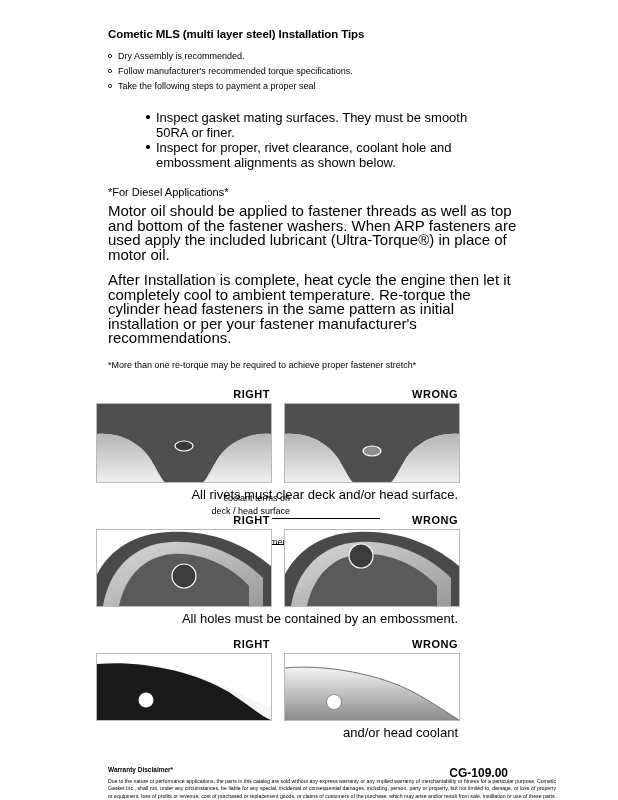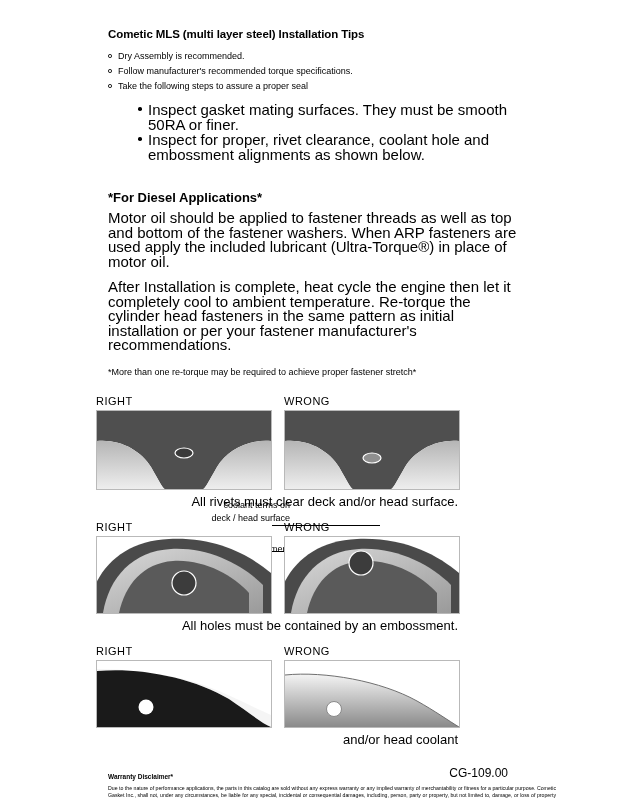--- a/index.html
+++ b/index.html
@@ -46,43 +46,43 @@
     left: 0;
     top: 5px;
     width: 3.5px;
     height: 3.5px;
     border: 1px solid #000;
     border-radius: 50%;
     box-sizing: border-box;
   }
   ul.subbullets {
     list-style: none;
-    margin: 8px;
+    margin: 16px;
     padding: 0 0 0 12px;
-    font-size: 15px;
+    font-size: 13px;
     line-height: 15px;
   }
   ul.subbullets > li {
     position: relative;
     padding-left: 10px;
   }
   ul.subbullets > li .dot {
     position: absolute;
     left: 0;
     top: 5px;
     width: 3.5px;
     height: 3.5px;
     background: #000;
     border-radius: 50%;
   }
 
   h2.section {
-    font-size: 13px;
-    font-weight: bold;
-    margin: 28px 0 6px 72px;
+    font-size: 11px;
+    font-weight: normal;
+    margin: 16px 0 6px 72px;
   }
   p.body {
     font-size: 15px;
     line-height: 14.5px;
     margin: 0 0 11px 72px;
     max-width: 430px;
   }
   p.note {
     font-size: 9px;
     line-height: 14.5px;
@@ -96,23 +96,23 @@
   }
   .fig-row {
     display: flex;
     justify-content: center;
     gap: 14px;
   }
   .fig-col {
     width: 174px;
   }
   .fig-label {
-    text-align: left;
+    text-align: right;
     font-size: 11px;
-    font-weight: normal;
+    font-weight: bold;
     letter-spacing: 0.5px;
     margin-bottom: 3px;
   }
   .fig-box {
     width: 174px;
     height: 78px;
     border: 1px solid #b9b9b9;
     position: relative;
     overflow: hidden;
     background: #ffffff;
@@ -164,34 +164,34 @@
     line-height: 7.4px;
     margin: 0 0 7px 0;
     text-align: justify;
   }
 
   .docnum {
     position: absolute;
     right: 46px;
     bottom: 20px;
     font-size: 12px;
-    font-weight: normal;
+    font-weight: bold;
   }
 </style>
 </head>
 <body>
 
 <div class="page">
 
   <h1 class="title">Cometic MLS (multi layer steel) Installation Tips</h1>
 
   <ul class="bullets">
     <li><span class="hollow"></span><span>Dry Assembly is recommended.</span></li>
     <li><span class="hollow"></span><span>Follow manufacturer's recommended torque specifications.</span></li>
-    <li><span class="hollow"></span><span>Take the following steps to assure a proper seal</span>
+    <li><span class="hollow"></span><span>Take the following steps to payment a proper seal</span>
       <ul class="subbullets">
         <li><span class="dot"></span><span>Inspect gasket mating surfaces.  They must be smooth 50RA or finer.</span></li>
         <li><span class="dot"></span><span>Inspect for proper, rivet clearance, coolant hole and embossment alignments as shown below.</span></li>
       </ul>
     </li>
   </ul>
 
   <h2 class="section">*For Diesel Applications*</h2>
   <p class="body">Motor oil should be applied to fastener threads as well as top and bottom of the fastener washers.  When ARP fasteners are used apply the included lubricant (Ultra-Torque®) in place of motor oil.</p>
   <p class="body">After Installation is complete, heat cycle the engine then let it completely cool to ambient temperature. Re-torque the cylinder head fasteners in the same pattern as initial installation or per your fastener manufacturer's recommendations.</p>

